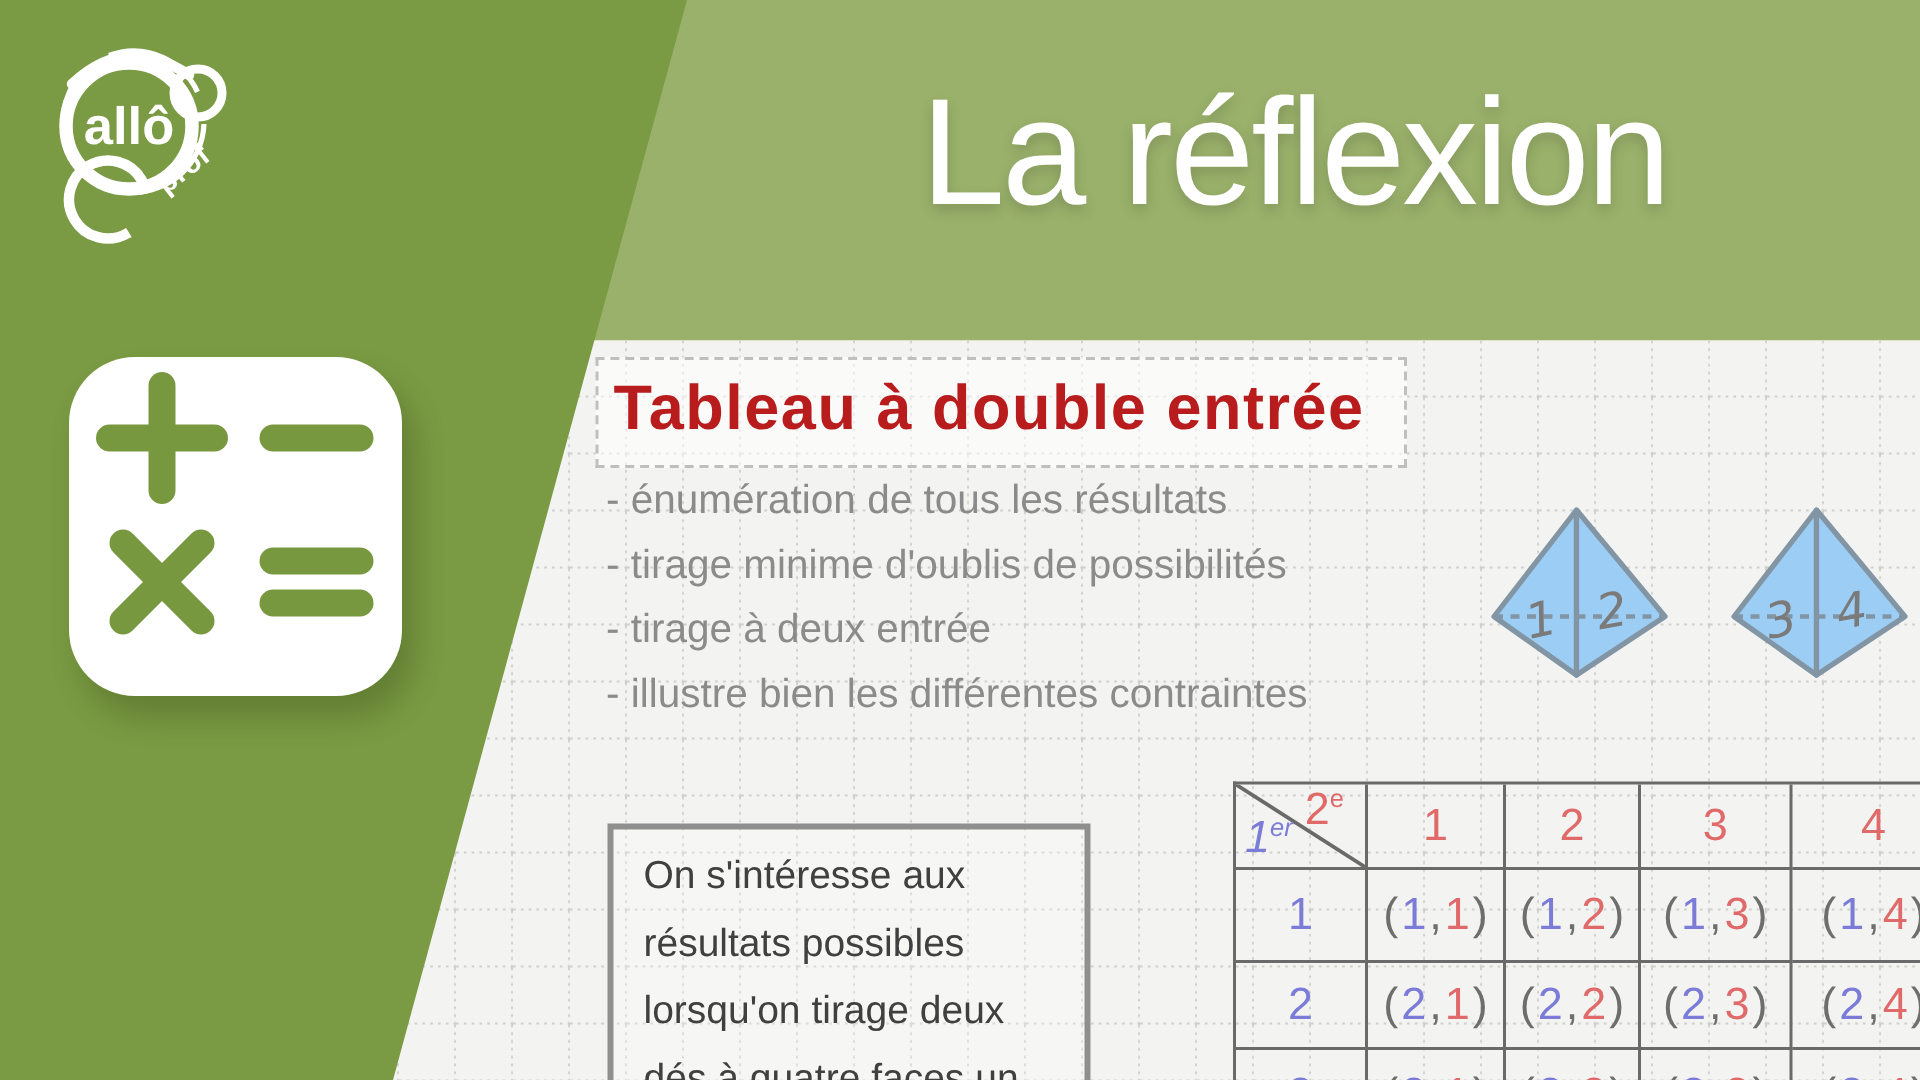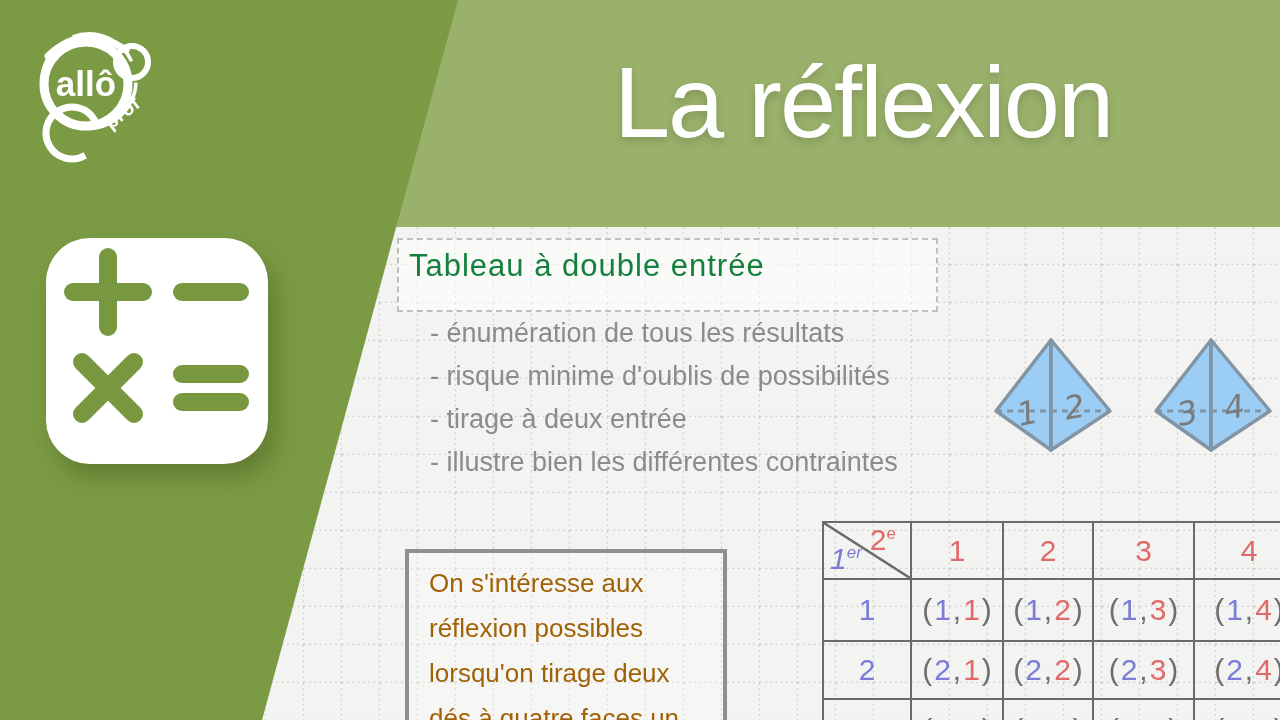--- a/index.html
+++ b/index.html
@@ -33,32 +33,32 @@
   }
   .icon-card svg{position:absolute;left:0;top:0;}
   .op{stroke:#77983e;stroke-width:18;stroke-linecap:round;fill:none;}
   
   .wb-title-box{
     position:absolute;left:397px;top:238px;width:541px;height:74px;
     background:rgba(255,255,255,0.55);border:2px dashed #bfbfbd;box-sizing:border-box;
   }
   .wb-title{
     position:absolute;left:10px;top:8px;white-space:nowrap;
-    font-size:31px;font-weight:normal;color:#15803d;letter-spacing:1px;
+    font-size:42px;font-weight:bold;color:#b91c1c;letter-spacing:1px;
   }
   
   .bullets{position:absolute;left:404px;top:312px;color:#8b8b8b;font-size:27px;}
-  .bullets div{height:43px;line-height:43px;white-space:nowrap;margin-left:26px;}
+  .bullets div{height:43px;line-height:43px;white-space:nowrap;}
   
   .note-box{
     position:absolute;left:405px;top:549px;width:322px;height:200px;
     border:4px solid #8f8f8f;box-sizing:border-box;background:rgba(255,255,255,0.25);
   }
   .note-box .nline{margin-left:20px;height:45px;line-height:45px;
-    color:#a16207;font-size:26px;white-space:nowrap;}
+    color:#404040;font-size:26px;white-space:nowrap;}
   .note-box .pad{height:8px;}
   
   .die{position:absolute;}
   .die-face{fill:#9ccef5;stroke:#8295a5;stroke-width:3.5;stroke-linejoin:round;}
   .die-edge{stroke:#8295a5;stroke-width:3;fill:none;}
   .die-num{font-family:"DejaVu Sans",sans-serif;font-style:italic;font-size:32px;fill:#7a7a7a;}
   
   .tbl{
     position:absolute;left:822px;top:521px;
     display:grid;grid-template-columns:88px 92px 90px 101px 110px;
@@ -95,29 +95,29 @@
     <rect width="100%" height="100%" fill="url(#dotgrid)"></rect>
   </svg>
 </div>
 
 <div class="wb-title-box">
   <div class="wb-title">Tableau à double entrée</div>
 </div>
 
 <div class="bullets">
   <div>- énumération de tous les résultats</div>
-  <div>- risque minime d'oublis de possibilités</div>
+  <div>- tirage minime d'oublis de possibilités</div>
   <div>- tirage à deux entrée</div>
   <div>- illustre bien les différentes contraintes</div>
 </div>
 
 <div class="note-box">
   <div class="pad"></div>
   <div class="nline">On s'intéresse aux</div>
-  <div class="nline">réflexion possibles</div>
+  <div class="nline">résultats possibles</div>
   <div class="nline">lorsqu'on tirage deux</div>
   <div class="nline">dés à quatre faces un</div>
 </div>
 
 <svg class="die" style="left:992px;top:336px;" width="122" height="118" viewBox="0 0 122 118">
   <path class="die-face" d="M59 4 L4 75 L59 114 Z"></path>
   <path class="die-face" d="M59 4 L118 75 L59 114 Z"></path>
   <line class="die-edge" x1="4" y1="75" x2="118" y2="75" stroke-dasharray="6 5"></line>
   <line class="die-edge" x1="59" y1="4" x2="59" y2="114"></line>
   <text class="die-num" x="36" y="88" text-anchor="middle" transform="rotate(-12 36 80)">1</text>

